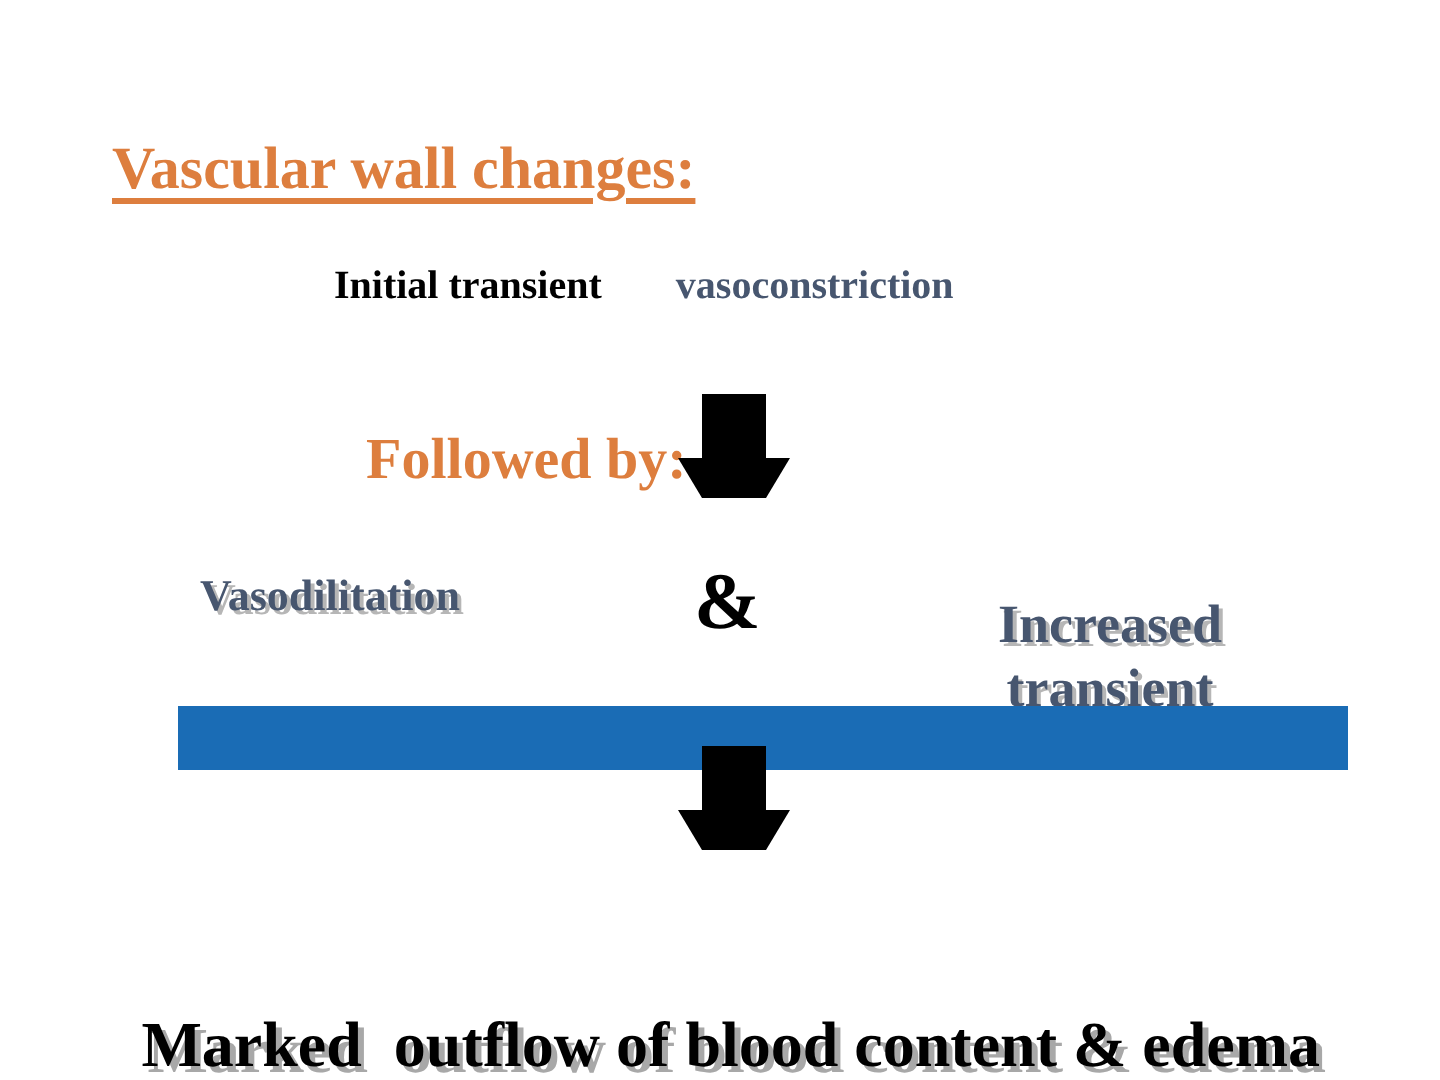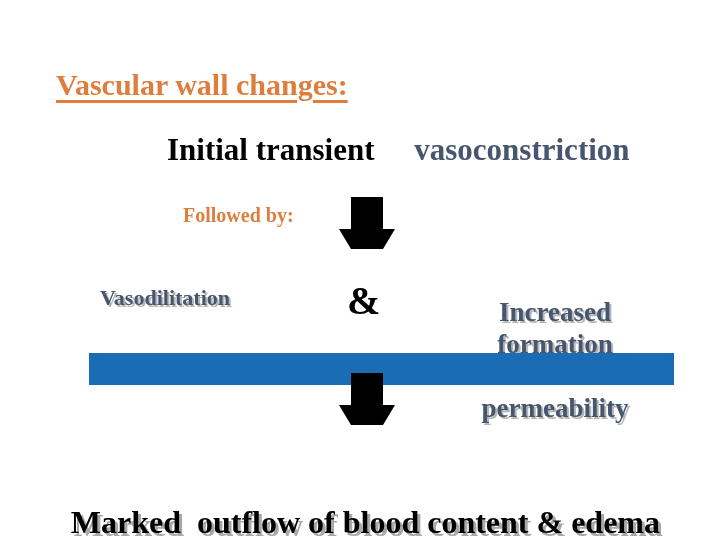--- a/index.html
+++ b/index.html
@@ -27,30 +27,30 @@
     font-size: 30px;
     color: var(--orange);
     text-decoration: underline;
     text-decoration-thickness: 3px;
     text-underline-offset: 5px;
   }
   .main-line {
     position: absolute;
     left: 103px;
     top: 84px;
-    font-size: 31px;
+    font-size: 20px;
     color: var(--ink);
     white-space: pre;
   }
   .main-line .highlight { color: var(--slate); }
   .followed-by {
     position: absolute;
     left: 135px;
-    top: 156px;
-    font-size: 20px;
+    top: 166px;
+    font-size: 29px;
     color: var(--orange);
     text-align: center;
   }
   .arrow {
     position: absolute;
     width: 24px;
     display: flex;
     flex-direction: column;
     align-items: center;
   }
@@ -131,22 +131,21 @@
   <div class="arrow arrow-1">
     <div class="arrow-shaft"></div>
     <div class="arrow-head"></div>
   </div>
 
   <div class="vasodilitation">Vasodilitation</div>
 
   <div class="ampersand">&amp;</div>
 
   <div class="increased">
-    <div>Increased formation</div>
-    <div>permeability</div>
+    <div>Increased transient</div>
   </div>
 
   <div class="divider"></div>
 
   <div class="arrow arrow-2">
     <div class="arrow-shaft"></div>
     <div class="arrow-head"></div>
   </div>
 
 

